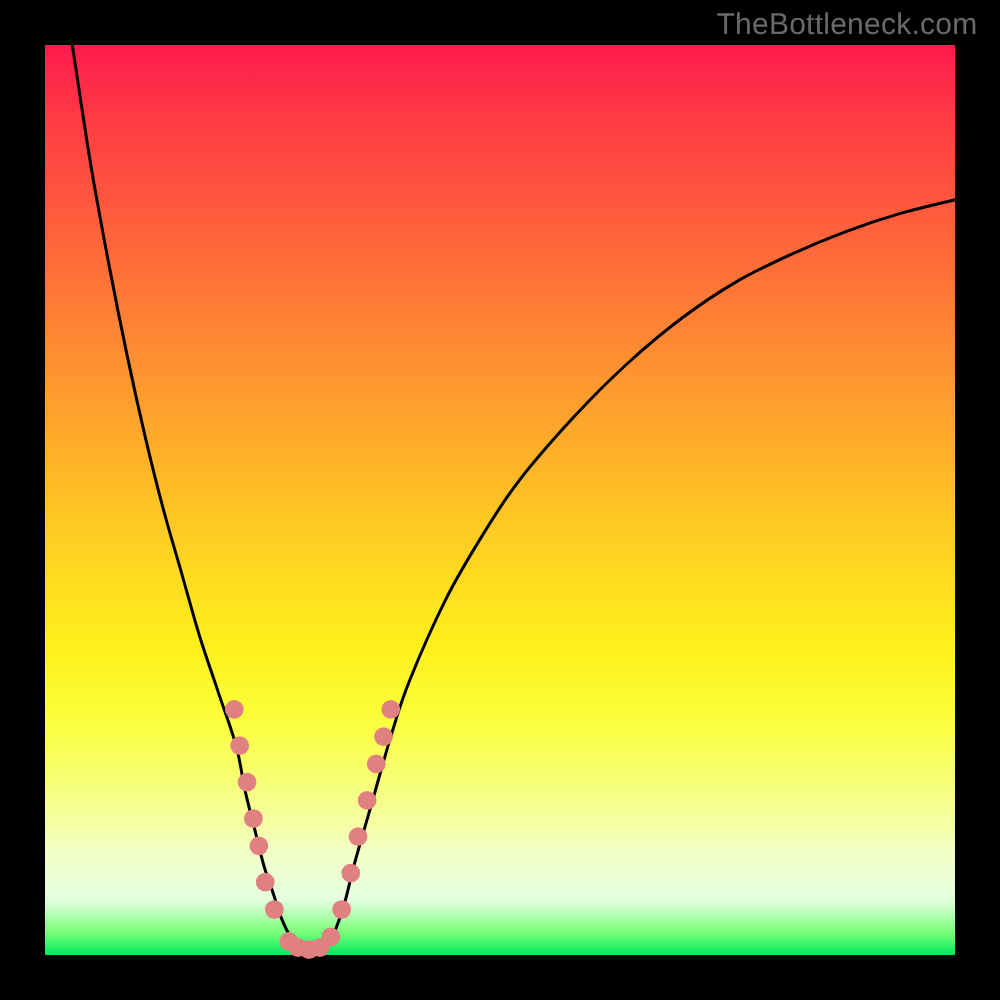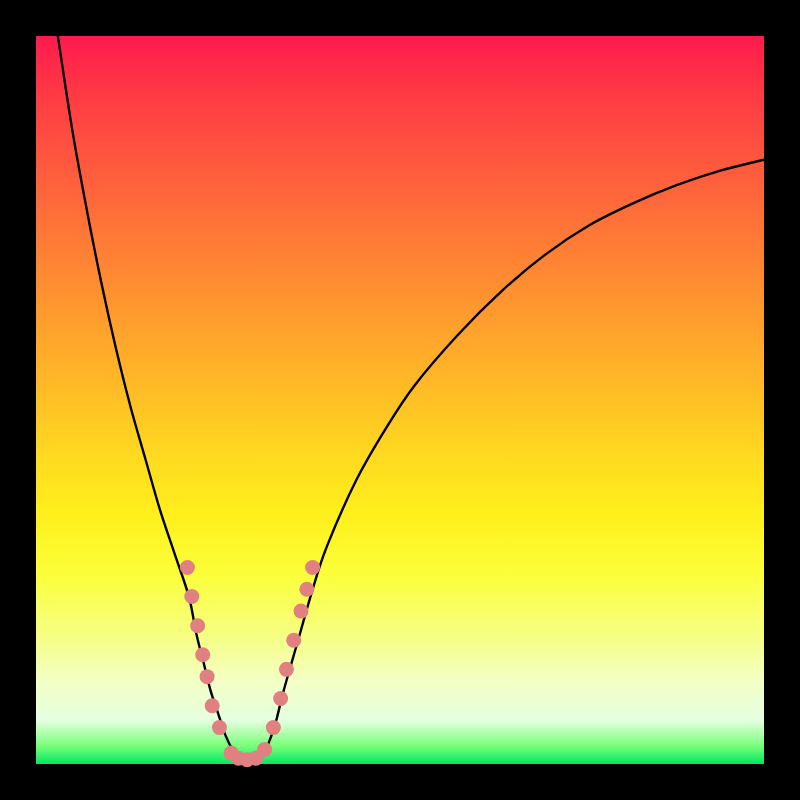--- a/index.html
+++ b/index.html
@@ -62,20 +62,21 @@
     height: 728px;
     overflow: visible;
   }
 </style>
 </head>
 <body>
 
 <div class="frame">
   <div class="plot-area"></div>
 
+  <div class="watermark">TheBottleneck.com</div>
 
   <svg class="curve-layer" viewBox="0 0 728 728" preserveAspectRatio="none">
     <path id="curve-path" fill="none" stroke="#000000" stroke-width="2.4" stroke-linecap="round" stroke-linejoin="round" d="M 21.84 0.00 C 24.27 15.77, 31.55 65.52, 36.40 94.64 C 41.25 123.76, 46.11 149.24, 50.96 174.72 C 55.81 200.20, 60.67 224.47, 65.52 247.52 C 70.37 270.57, 75.23 292.41, 80.08 313.04 C 84.93 333.67, 89.79 353.08, 94.64 371.28 C 99.49 389.48, 104.35 405.25, 109.20 422.24 C 114.05 439.23, 118.91 457.43, 123.76 473.20 C 128.61 488.97, 133.47 502.32, 138.32 516.88 C 143.17 531.44, 149.24 547.21, 152.88 560.56 C 156.52 573.91, 157.73 586.04, 160.16 596.96 C 162.59 607.88, 165.01 616.37, 167.44 626.08 C 169.87 635.79, 172.29 646.71, 174.72 655.20 C 177.15 663.69, 179.57 669.76, 182.00 677.04 C 184.43 684.32, 186.85 692.81, 189.28 698.88 C 191.71 704.95, 194.13 709.80, 196.56 713.44 C 198.99 717.08, 201.41 718.90, 203.84 720.72 C 206.27 722.54, 208.69 723.75, 211.12 724.36 C 213.55 724.97, 215.97 724.97, 218.40 724.36 C 220.83 723.75, 223.25 723.75, 225.68 720.72 C 228.11 717.69, 230.53 712.23, 232.96 706.16 C 235.39 700.09, 237.81 692.81, 240.24 684.32 C 242.67 675.83, 243.88 668.55, 247.52 655.20 C 251.16 641.85, 257.23 621.23, 262.08 604.24 C 266.93 587.25, 271.79 569.05, 276.64 553.28 C 281.49 537.51, 283.92 527.80, 291.20 509.60 C 298.48 491.40, 310.61 463.49, 320.32 444.08 C 330.03 424.67, 339.73 408.89, 349.44 393.12 C 359.15 377.35, 366.43 365.21, 378.56 349.44 C 390.69 333.67, 407.68 314.25, 422.24 298.48 C 436.80 282.71, 451.36 268.15, 465.92 254.80 C 480.48 241.45, 495.04 229.32, 509.60 218.40 C 524.16 207.48, 538.72 197.77, 553.28 189.28 C 567.84 180.79, 582.40 174.11, 596.96 167.44 C 611.52 160.77, 626.08 154.70, 640.64 149.24 C 655.20 143.78, 669.76 138.93, 684.32 134.68 C 698.88 130.43, 720.72 125.58, 728.00 123.76"></path>
     <g id="marker-group">
         <circle cx="151.42" cy="531.44" r="7.5" fill="#e08080"></circle>
         <circle cx="155.79" cy="560.56" r="7.5" fill="#e08080"></circle>
         <circle cx="161.62" cy="589.68" r="7.5" fill="#e08080"></circle>
         <circle cx="166.71" cy="618.80" r="7.5" fill="#e08080"></circle>
         <circle cx="171.08" cy="640.64" r="7.5" fill="#e08080"></circle>
         <circle cx="176.18" cy="669.76" r="7.5" fill="#e08080"></circle>

